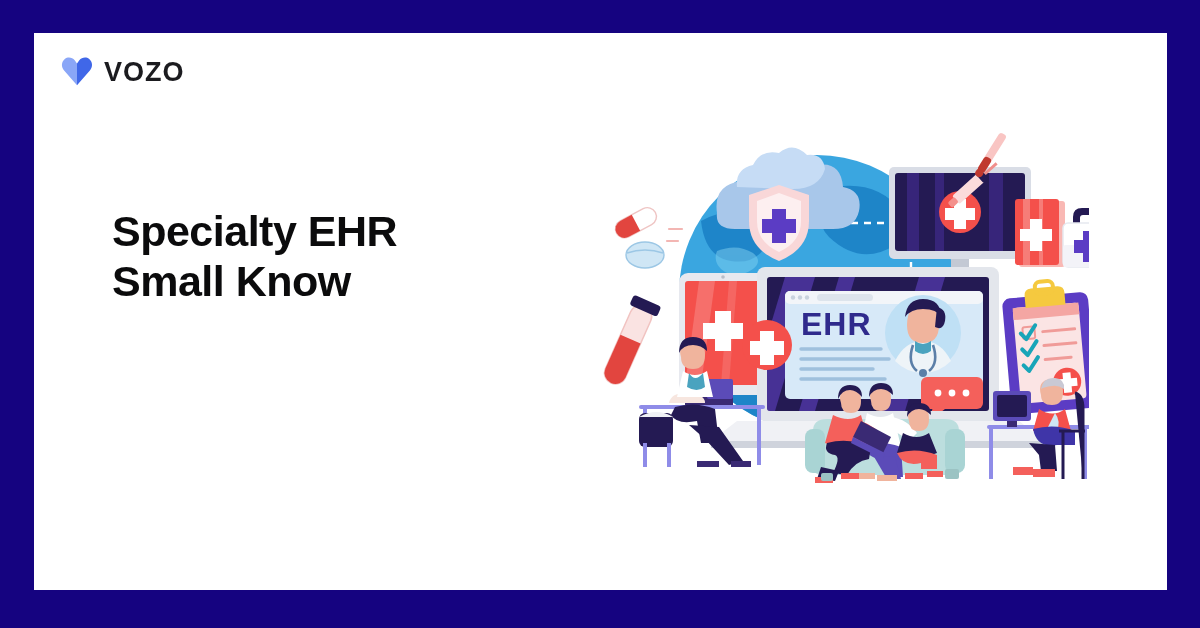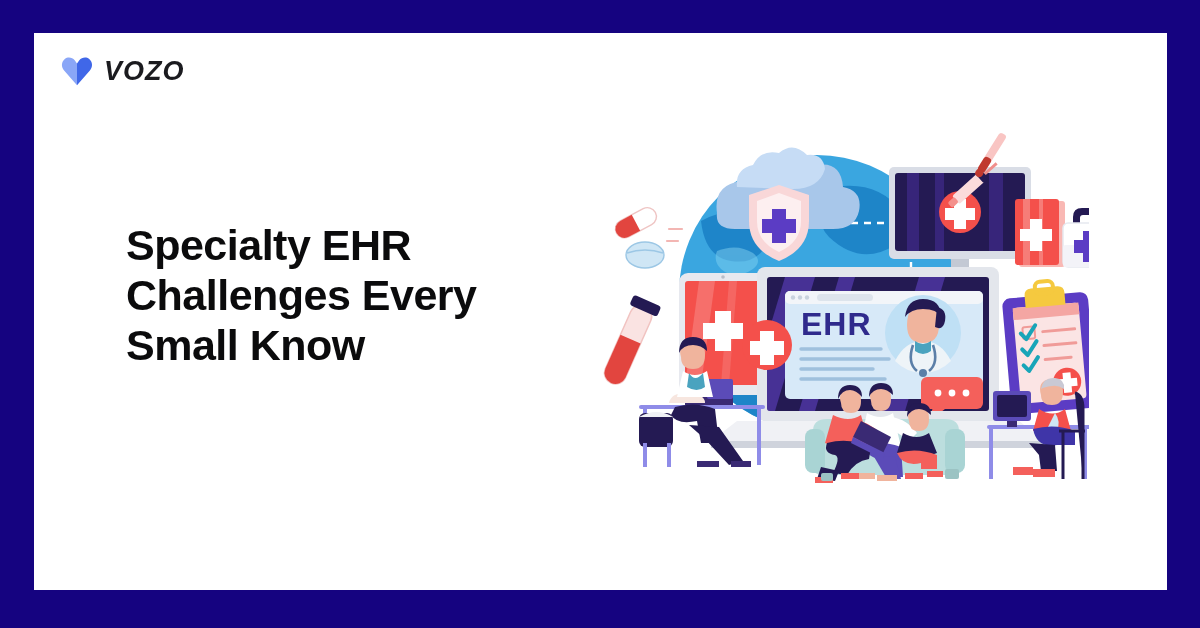--- a/index.html
+++ b/index.html
@@ -27,44 +27,43 @@
     width: 1133px;
     height: 557px;
     background: #ffffff;
   }
   
   .logo {
     position: absolute;
     left: 26px;
     top: 23px;
     display: flex;
-    align-items: center;
+    align-items: flex-end;
     gap: 10px;
-    font-style: italic;
   }
   .logo-mark { width: 34px; height: 30px; display: block; }
   .logo-word {
     font-size: 27px;
     font-weight: 700;
     letter-spacing: 1.0px;
     color: #1b1b1f;
     line-height: 1;
   }
   
   .headline {
     position: absolute;
     left: 78px;
     top: 173px;
     width: 470px;
     font-size: 43px;
     line-height: 50px;
     font-weight: 700;
     letter-spacing: -0.5px;
     color: #0b0b0c;
-    margin: 14px;
+    margin: 0;
   }
   .headline .ln { display: block; white-space: nowrap; }
   
   .art {
     position: absolute;
     left: 555px;
     top: 92px;
     width: 500px;
     height: 360px;
   }
@@ -79,21 +78,20 @@
     <div class="logo">
       <svg class="logo-mark" viewBox="0 0 34 30">
         <path d="M17 29.2 L4.1 14.4 C1.0 10.9 1.3 5.6 4.8 2.9 C7.9 0.5 12.3 1.2 14.7 4.3 L17 7.4 Z" fill="#8aa6f7"></path>
         <path d="M17 29.2 L29.9 14.4 C33.0 10.9 32.7 5.6 29.2 2.9 C26.1 0.5 21.7 1.2 19.3 4.3 L17 7.4 Z" fill="#4067e8"></path>
       </svg>
       <span class="logo-word">VOZO</span>
     </div>
 
     <h1 class="headline">
       <span class="ln">Specialty EHR</span>
-      <span class="ln">Challenges Every</span>
       <span class="ln">Small Know</span>
     </h1>
 
     <div class="art">
       <svg viewBox="0 0 500 360">
         <defs>
           <clipPath id="globeClip">
               <circle cx="228" cy="168" r="138"></circle>
             </clipPath>
           <clipPath id="lapScreen">

